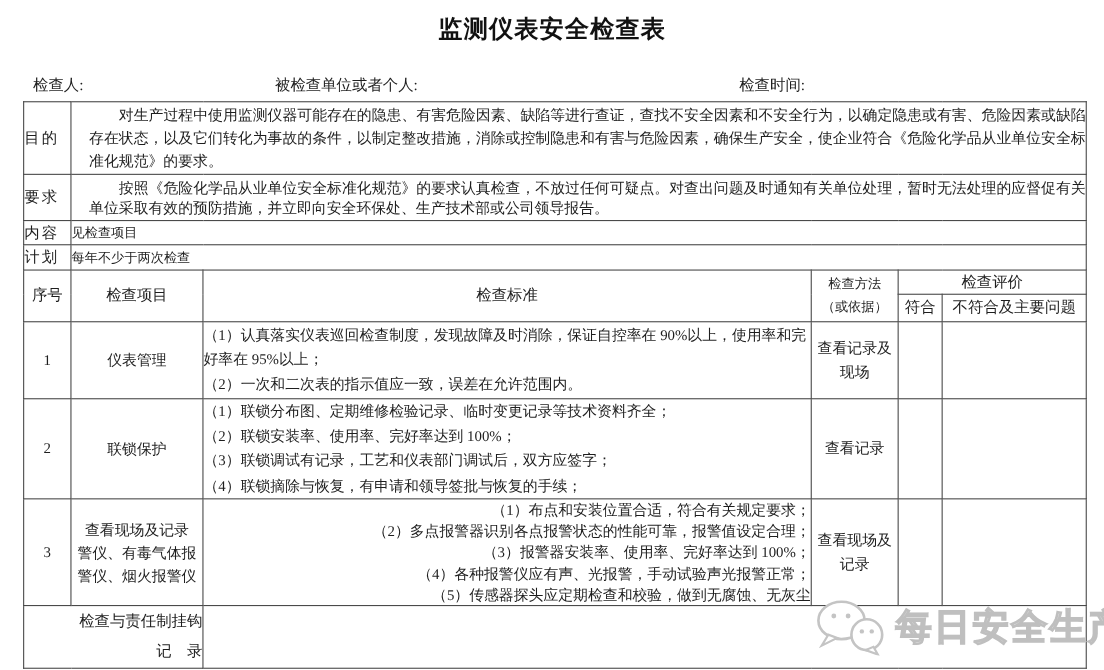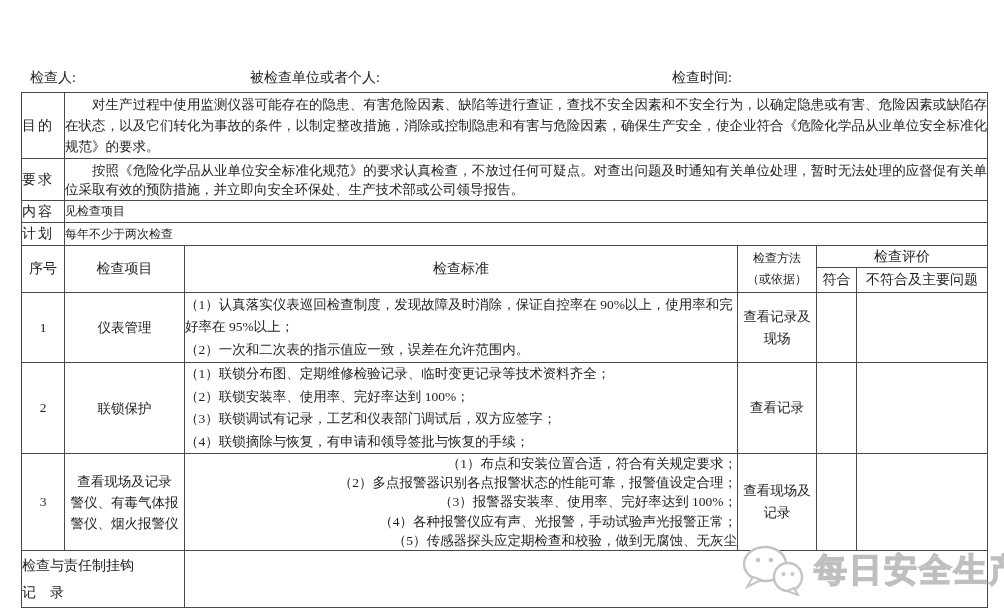--- a/index.html
+++ b/index.html
@@ -23,51 +23,52 @@
     font-size:13.5px;color:#1e1e1e;
   }
   table.main td{border:1px solid #4a4a4a;padding:0;overflow:hidden;}
 
   .trA{height:66px;} .trB{height:42px;} .trC{height:22px;} .trD{height:23px;}
   .trE{height:22px;} .trF{height:25px;}
   .tr1{height:70px;} .tr2{height:88px;} .tr3{height:97px;} .trG{height:57px;}
 
   td.lbl{text-align:left;vertical-align:middle;font-size:14px;letter-spacing:2px;}
   td.para{vertical-align:middle;padding:2px 7px;}
-  td.para .ptext{line-height:21px;text-indent:2em;text-align:justify;}
+  td.para .ptext{line-height:21px;text-indent:2em;text-align:justify;margin-left:16px;}
   tr.trB td.para .ptext{line-height:19px;}
   td.ccenter{text-align:left;vertical-align:middle;font-size:12px;}
 
   td.hcell{text-align:center;vertical-align:middle;font-size:14px;}
   td.mhdr{text-align:center;vertical-align:middle;font-size:12px;line-height:21px;padding:0 2px;}
 
   td.seq{text-align:center;vertical-align:middle;font-size:13.5px;}
   td.item{text-align:center;vertical-align:middle;padding:0 4px;line-height:21px;}
   td.std{vertical-align:middle;padding:3px 9px;line-height:22.5px;font-size:13.5px;}
   tr.tr3 td.std{line-height:19.2px;text-align:right;}
   td.method{text-align:center;vertical-align:middle;padding:0 10px;line-height:22px;}
   td.blank{background:#fff;}
 
-  td.flabel{text-align:left;vertical-align:middle;line-height:27px;font-size:14px;}
+  td.flabel{text-align:right;vertical-align:middle;line-height:27px;font-size:14px;}
 
   .watermark{
     position:absolute;left:740px;top:544px;height:52px;
     display:flex;align-items:center;gap:8px;pointer-events:none;
   }
   .watermark .wm-text{
     font-family:"Liberation Sans","DejaVu Sans",sans-serif;
     font-size:33px;font-weight:bold;letter-spacing:2px;white-space:nowrap;
     color:#e9e9e9;-webkit-text-stroke:1.3px #bfbfbf;text-shadow:0 0 1px #cfcfcf;
   }
 </style>
 </head>
 <body>
 
 <div class="page">
 
+  <div class="title">监测仪表安全检查表</div>
 
   <div class="infobar">
     <span class="ib-inspector">检查人:</span>
     <span class="ib-inspected">被检查单位或者个人:</span>
     <span class="ib-time">检查时间:</span>
   </div>
 
   <table class="main">
     <colgroup>
       <col style="width:43px">

